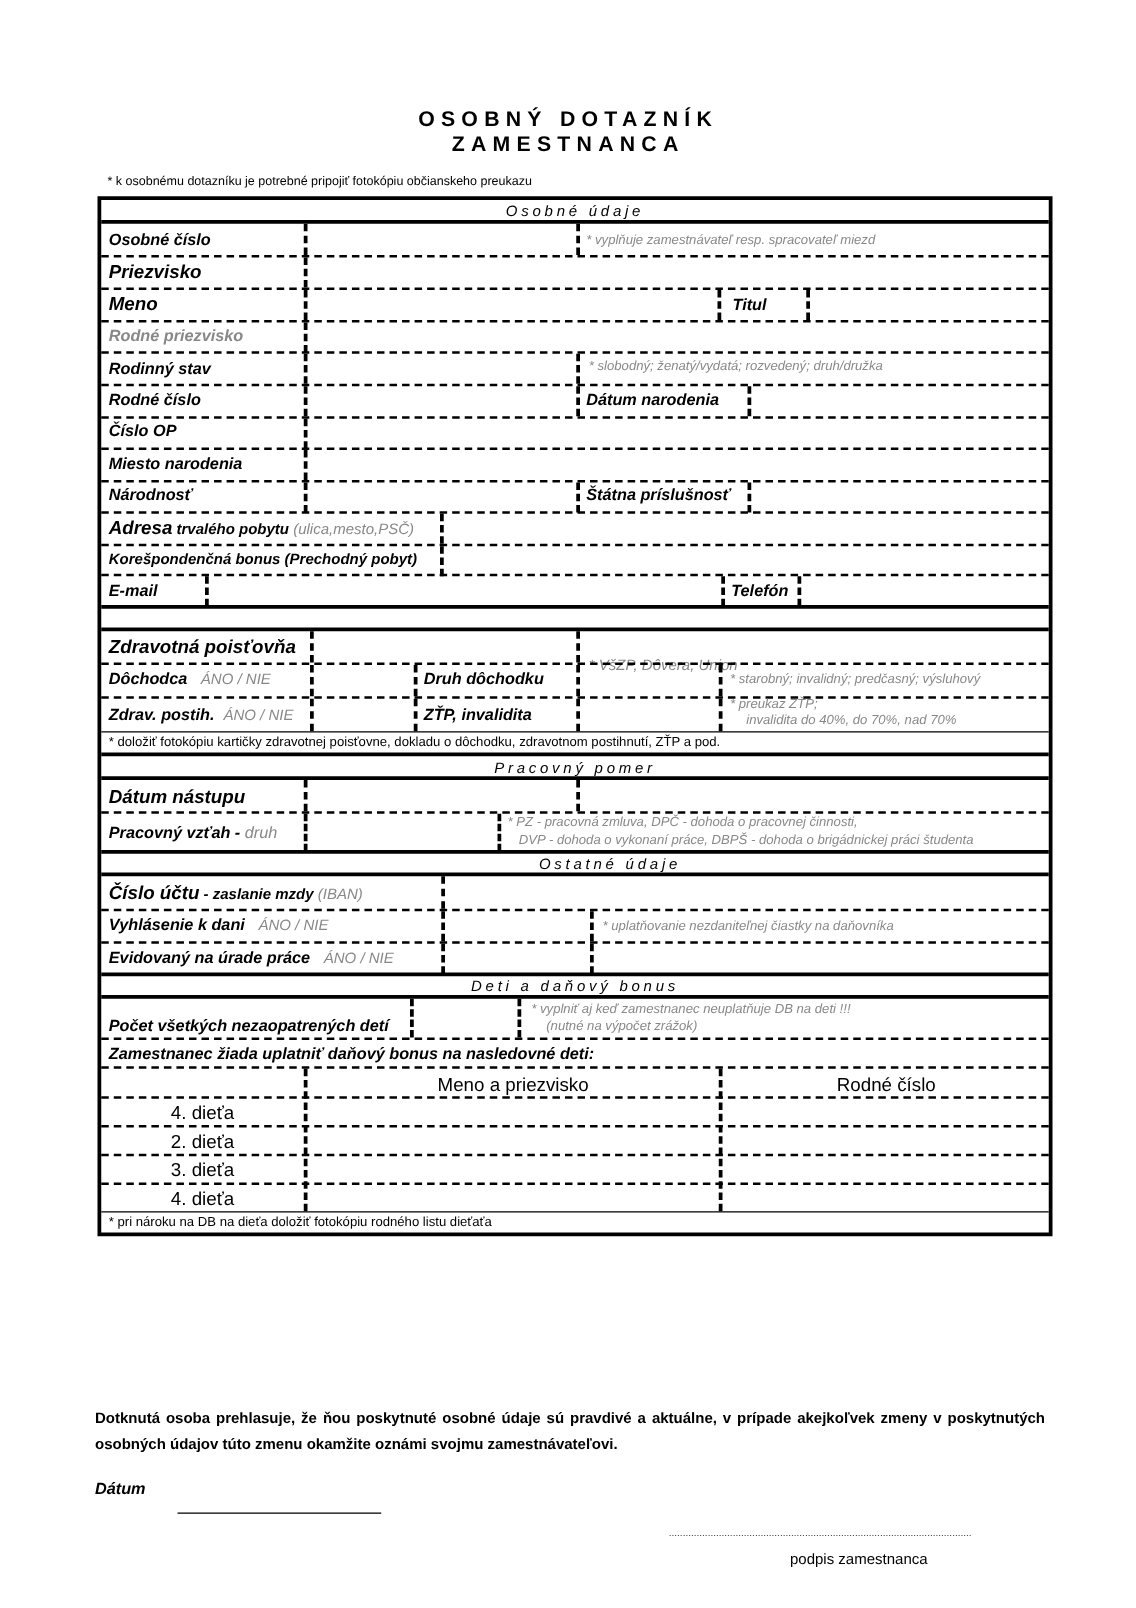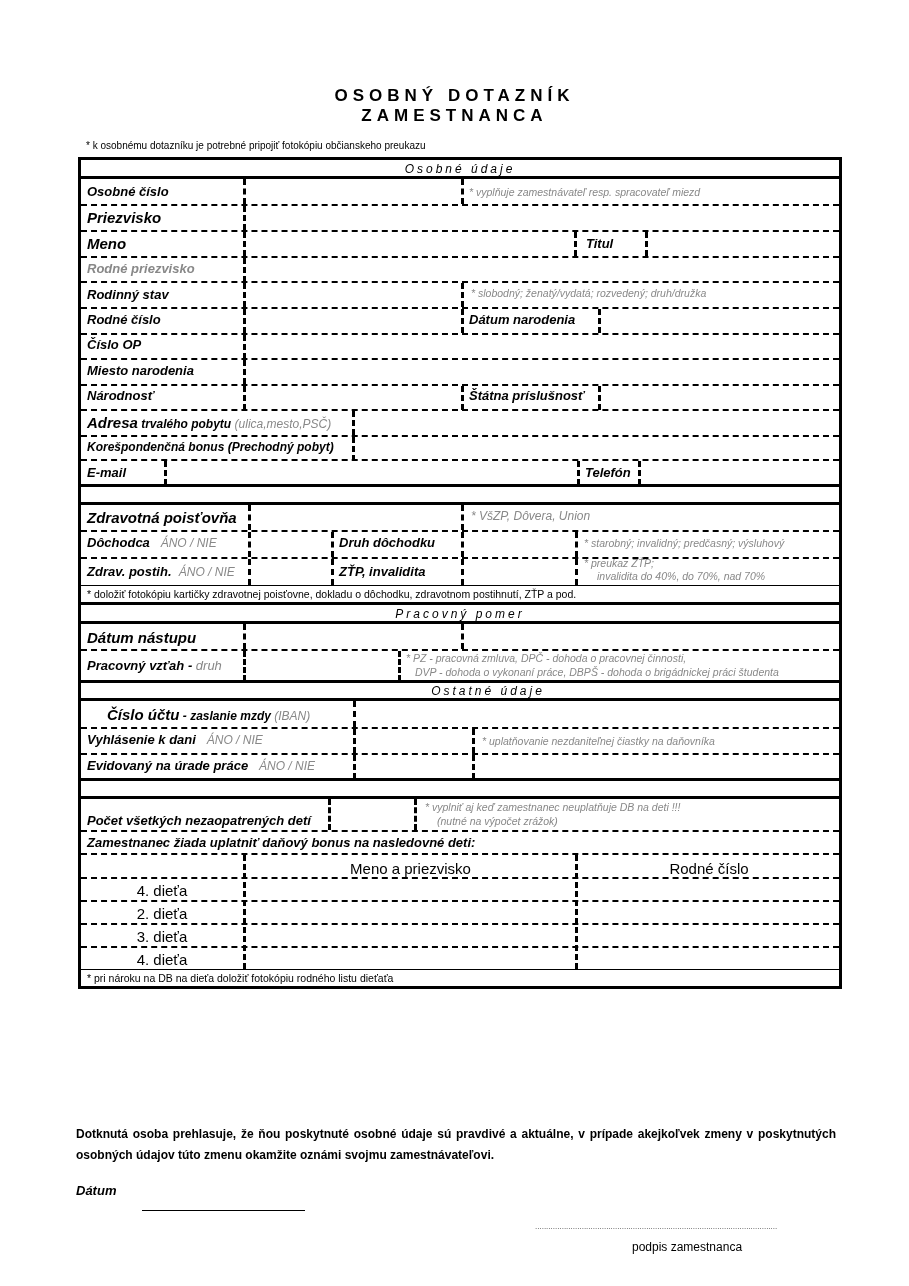--- a/index.html
+++ b/index.html
@@ -114,21 +114,21 @@
   <div class="vline" style="left:557px;top:301px;height:24px;"></div>
   <input class="inp" style="left: 563px; top: 303px; width: 190px; height: 20px;">
   <div class="hsolid" style="left:0;right:0;top:324px;"></div>
 
   <div class="hsolid" style="left:0;right:0;top:342px;"></div>
 
   <div class="lbl big" style="left:6px;top:349px;">Zdravotná poisťovňa</div>
   <div class="vline" style="left:167px;top:345px;height:25px;"></div>
   <input class="inp" style="left: 173px; top: 347px; width: 205px; height: 20px;">
   <div class="vline" style="left:380px;top:345px;height:25px;"></div>
-  <div class="hint" style="left:390px;top:350px;font-size:12px;">* VšZP,  Dôvera,  Union</div>
+  <div class="hint" style="left:390px;top:366px;font-size:12px;">* VšZP,  Dôvera,  Union</div>
   <div class="hline" style="left:0;right:0;top:370px;"></div>
 
   <div class="lbl" style="left:6px;top:375px;"><span>Dôchodca</span>&nbsp;&nbsp;&nbsp;<span class="gr" style="font-style:italic;font-size:12px;">ÁNO / NIE</span></div>
   <div class="vline" style="left:167px;top:372px;height:25px;"></div>
   <input class="inp" style="left: 173px; top: 374px; width: 75px; height: 20px;">
   <div class="vline" style="left:250px;top:372px;height:25px;"></div>
   <div class="lbl" style="left:258px;top:375px;">Druh dôchodku</div>
   <div class="vline" style="left:380px;top:372px;height:25px;"></div>
   <input class="inp" style="left: 386px; top: 374px; width: 106px; height: 20px;">
   <div class="vline" style="left:494px;top:372px;height:25px;"></div>
@@ -163,39 +163,40 @@
   <div class="vline" style="left:162px;top:491px;height:30px;"></div>
   <input class="inp" style="left: 168px; top: 495px; width: 145px; height: 22px;">
   <div class="vline" style="left:317px;top:491px;height:30px;"></div>
   <div class="hint" style="left:325px;top:492px;">* PZ - pracovná zmluva, DPČ - dohoda o pracovnej činnosti,</div>
   <div class="hint" style="left:334px;top:506px;">DVP - dohoda o vykonaní práce, DBPŠ - dohoda o brigádnickej práci študenta</div>
   <div class="hsolid" style="left:0;right:0;top:520px;"></div>
 
   <div class="sec" style="top:524px;margin-left:28px;">Ostatné údaje</div>
   <div class="hsolid" style="left:0;right:0;top:538px;"></div>
 
-  <div class="lbl" style="left:6px;top:546px;"><span style="font-size:15px;margin-left:20px;">Číslo účtu</span><span style="font-size:12px;">  -  zaslanie mzdy </span><span class="gr" style="font-size:12px;">(IBAN)</span></div>
+  <div class="lbl" style="left:6px;top:546px;"><span style="font-size:15px;">Číslo účtu</span><span style="font-size:12px;">  -  zaslanie mzdy </span><span class="gr" style="font-size:12px;">(IBAN)</span></div>
   <div class="vline" style="left:272px;top:541px;height:26px;"></div>
   <input class="inp" style="left: 278px; top: 543px; width: 470px; height: 22px;">
   <div class="hline" style="left:0;right:0;top:567px;"></div>
 
   <div class="lbl" style="left:6px;top:572px;"><span>Vyhlásenie k dani</span>&nbsp;&nbsp;&nbsp;<span class="gr" style="font-style:italic;font-size:12px;">ÁNO / NIE</span></div>
   <div class="vline" style="left:272px;top:569px;height:24px;"></div>
   <input class="inp" style="left: 278px; top: 571px; width: 112px; height: 20px;">
   <div class="vline" style="left:391px;top:569px;height:24px;"></div>
   <div class="hint" style="left:401px;top:575px;">* uplatňovanie nezdaniteľnej čiastky na daňovníka</div>
   <div class="hline" style="left:0;right:0;top:593px;"></div>
 
   <div class="lbl" style="left:6px;top:598px;"><span>Evidovaný na úrade práce</span>&nbsp;&nbsp;&nbsp;<span class="gr" style="font-style:italic;font-size:12px;">ÁNO / NIE</span></div>
   <div class="vline" style="left:272px;top:595px;height:24px;"></div>
   <input class="inp" style="left: 278px; top: 597px; width: 112px; height: 20px;">
   <div class="vline" style="left:391px;top:595px;height:24px;"></div>
   <input class="inp" style="left: 397px; top: 597px; width: 355px; height: 20px;">
   <div class="hsolid" style="left:0;right:0;top:618px;"></div>
 
+  <div class="sec" style="top:622px;">Deti a daňový bonus</div>
   <div class="hsolid" style="left:0;right:0;top:636px;"></div>
 
   <div class="lbl" style="left:6px;top:653px;">Počet  všetkých nezaopatrených  detí</div>
   <div class="vline" style="left:247px;top:639px;height:31px;"></div>
   <input class="inp" style="left: 253px; top: 644px; width: 76px; height: 22px;">
   <div class="vline" style="left:333px;top:639px;height:31px;"></div>
   <div class="hint" style="left:344px;top:641px;">*  vyplniť aj keď zamestnanec neuplatňuje DB na deti !!!</div>
   <div class="hint" style="left:356px;top:655px;">(nutné na výpočet zrážok)</div>
   <div class="hline" style="left:0;right:0;top:670px;"></div>
 

